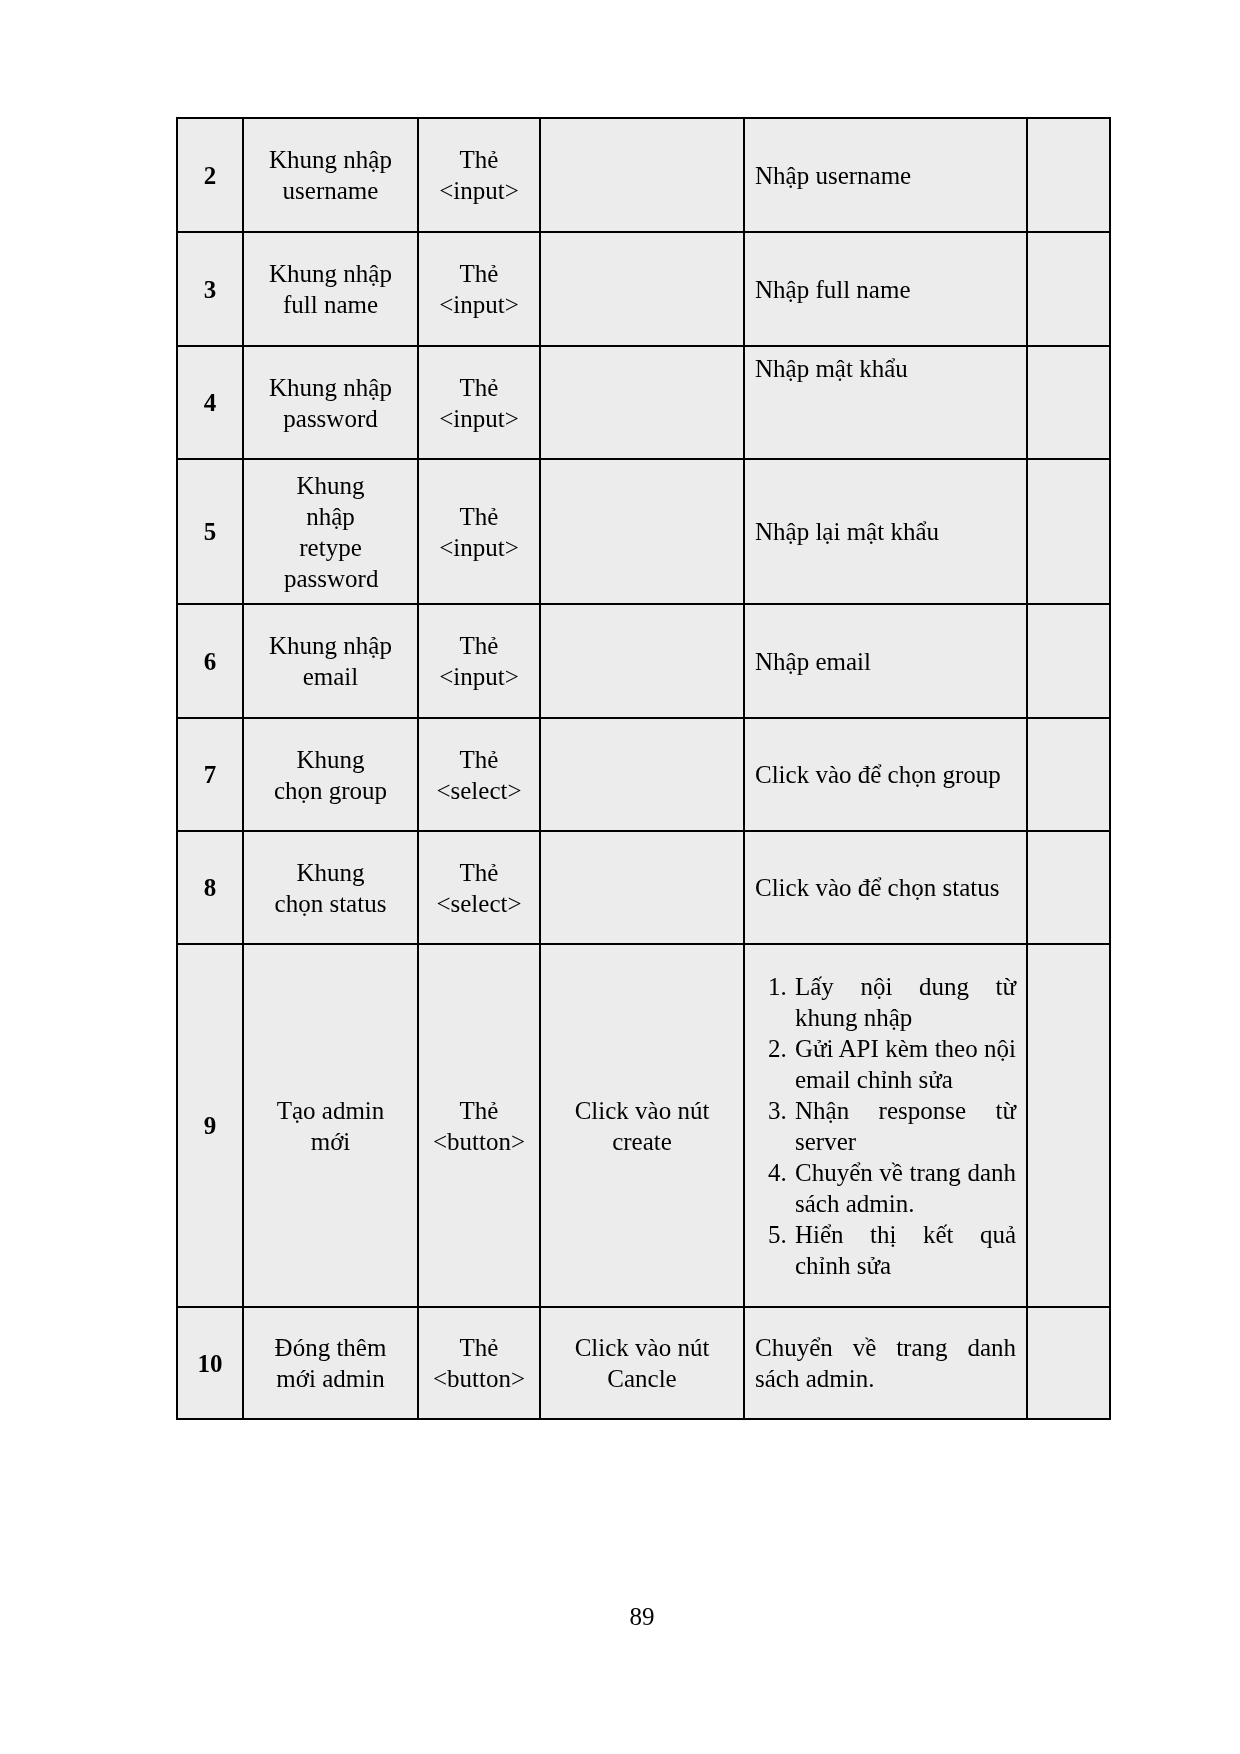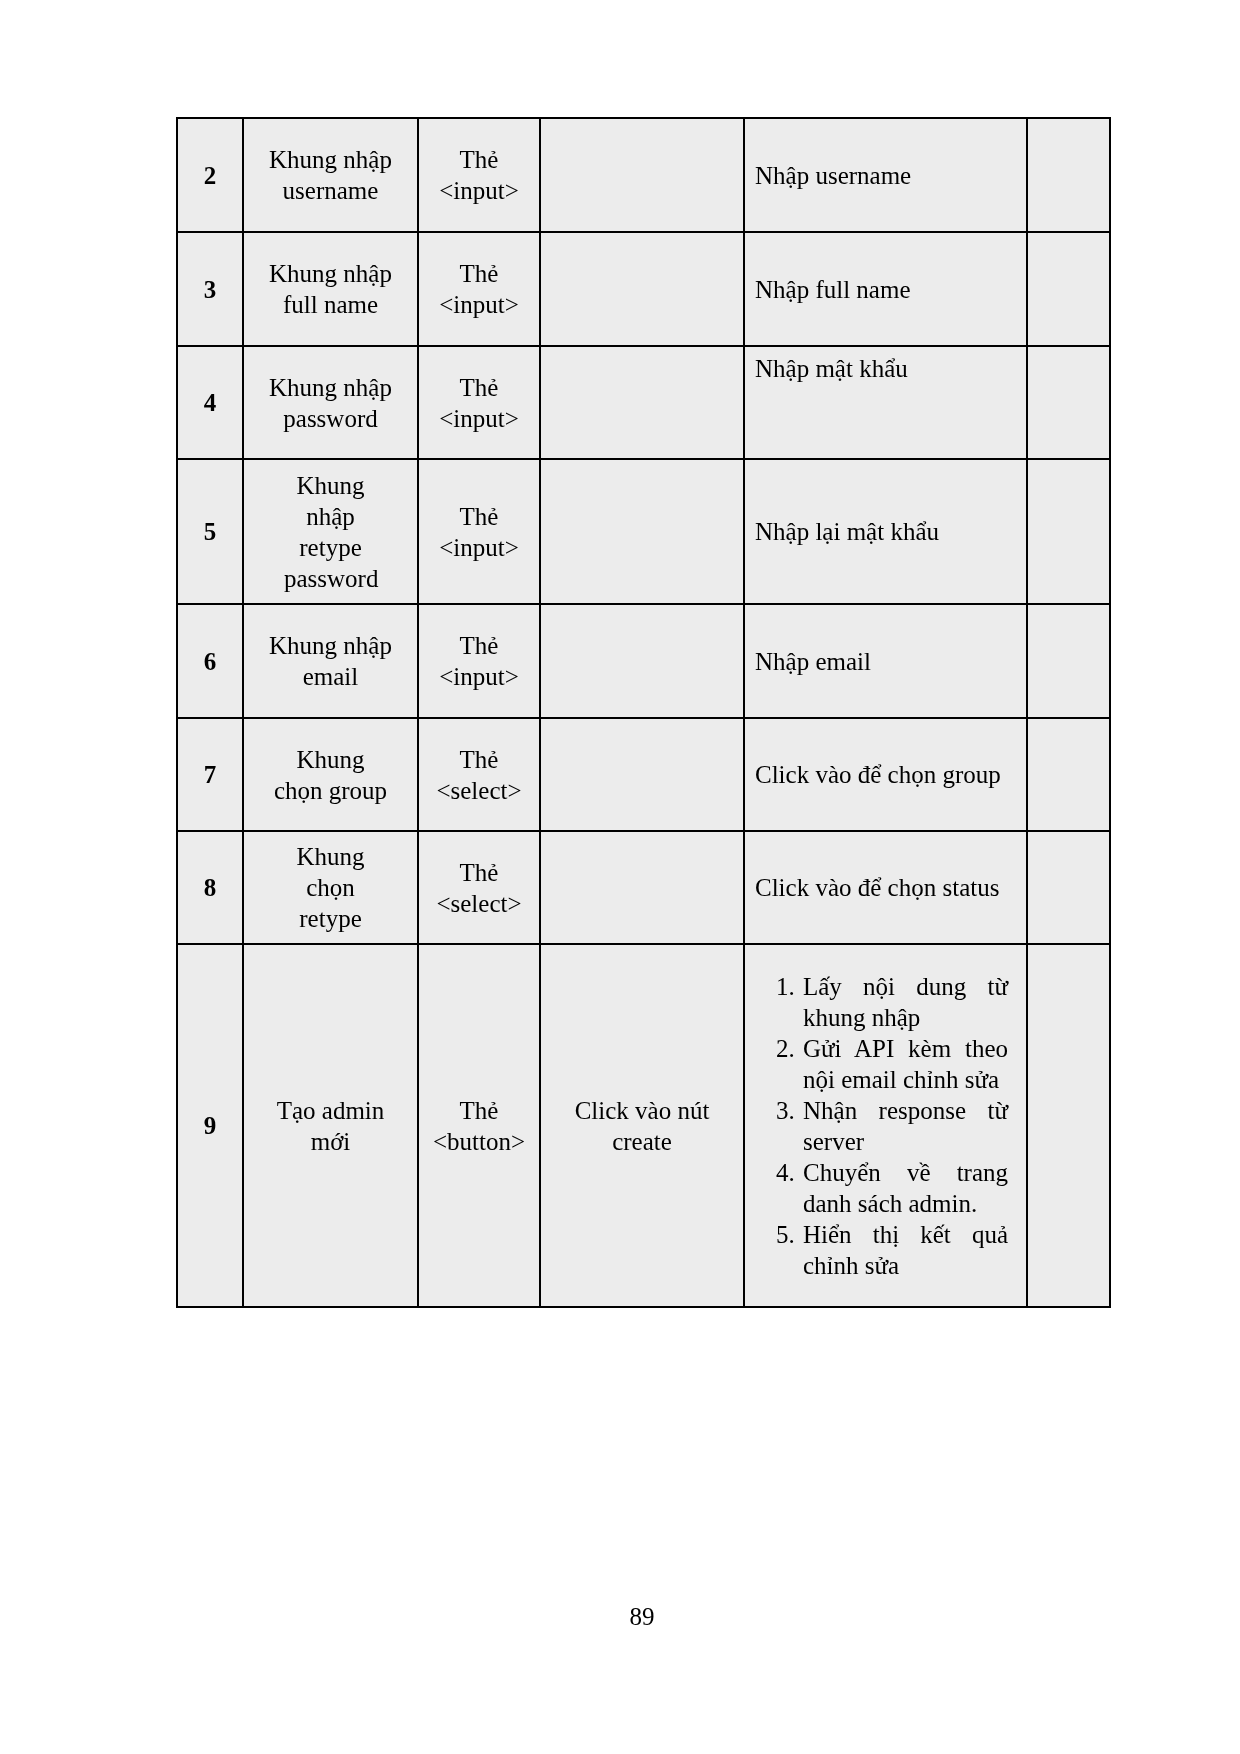--- a/index.html
+++ b/index.html
@@ -6,21 +6,21 @@
   body { width: 1240px; height: 1754px; position: relative; overflow: hidden;
          font-family: "Liberation Serif", "DejaVu Serif", serif; color: #000; }
   table.spec { position: absolute; left: 176px; top: 117px; border-collapse: collapse;
                table-layout: fixed; width: 933px; }
   table.spec td { border: 2px solid #000; background: #ececec; padding: 0 10px;
                   font-size: 25px; line-height: 31px; vertical-align: middle;
                   box-sizing: border-box; }
   td.num { text-align: center; font-weight: bold; }
   td.c { text-align: center; margin-left: 18px; }
   td.desc { text-align: justify; }
-  ol.steps { margin: 8px; padding-left: 38px; text-align: justify; }
+  ol.steps { margin: 0; padding-left: 38px; text-align: justify; }
   ol.steps li { padding-left: 2px; }
   .pageno { position: absolute; left: 0; width: 1284px; top: 1603px; text-align: center;
             font-size: 25px; }
 </style>
 </head>
 <body>
 
 <table class="spec">
   <colgroup>
     <col style="width:66px">
@@ -74,21 +74,21 @@
     <tr style="height:113px">
       <td class="num">7</td>
       <td class="c" style="padding:0 28px">Khung chọn group</td>
       <td class="c">Thẻ &lt;select&gt;</td>
       <td class="c"></td>
       <td class="desc" style="white-space:nowrap">Click vào để chọn group</td>
       <td></td>
     </tr>
     <tr style="height:113px">
       <td class="num">8</td>
-      <td class="c" style="padding:0 30px">Khung chọn retype</td>
+      <td class="c" style="padding:0 30px">Khung chọn status</td>
       <td class="c">Thẻ &lt;select&gt;</td>
       <td class="c"></td>
       <td class="desc" style="white-space:nowrap">Click vào để chọn status</td>
       <td></td>
     </tr>
     <tr style="height:363px">
       <td class="num">9</td>
       <td class="c">Tạo admin mới</td>
       <td class="c">Thẻ &lt;button&gt;</td>
       <td class="c">Click vào nút create</td>
@@ -96,16 +96,24 @@
         <ol class="steps">
           <li>Lấy nội dung từ khung nhập</li>
           <li>Gửi API kèm theo nội email chỉnh sửa</li>
           <li>Nhận response từ server</li>
           <li>Chuyển về trang danh sách admin.</li>
           <li>Hiển thị kết quả chỉnh sửa</li>
         </ol>
       </td>
       <td></td>
     </tr>
+    <tr style="height:112px">
+      <td class="num">10</td>
+      <td class="c">Đóng thêm mới admin</td>
+      <td class="c">Thẻ &lt;button&gt;</td>
+      <td class="c">Click vào nút Cancle</td>
+      <td class="desc" style="text-align-last:left">Chuyển về trang danh sách admin.</td>
+      <td></td>
+    </tr>
   </tbody>
 </table>
 
 <div class="pageno">89</div>
 
 </body></html>

